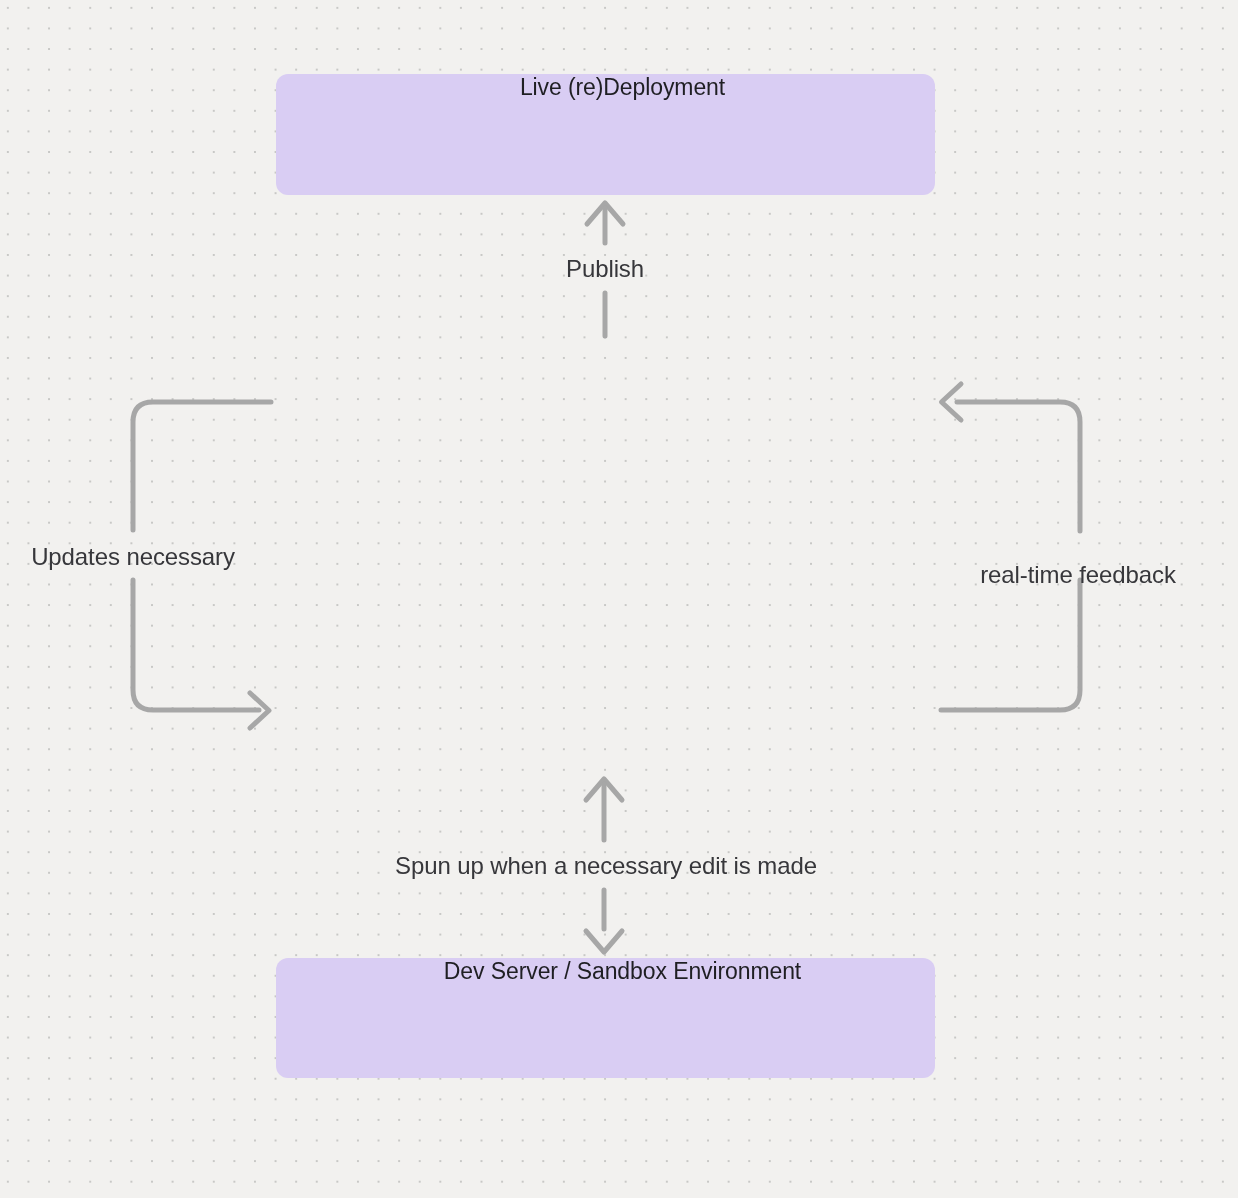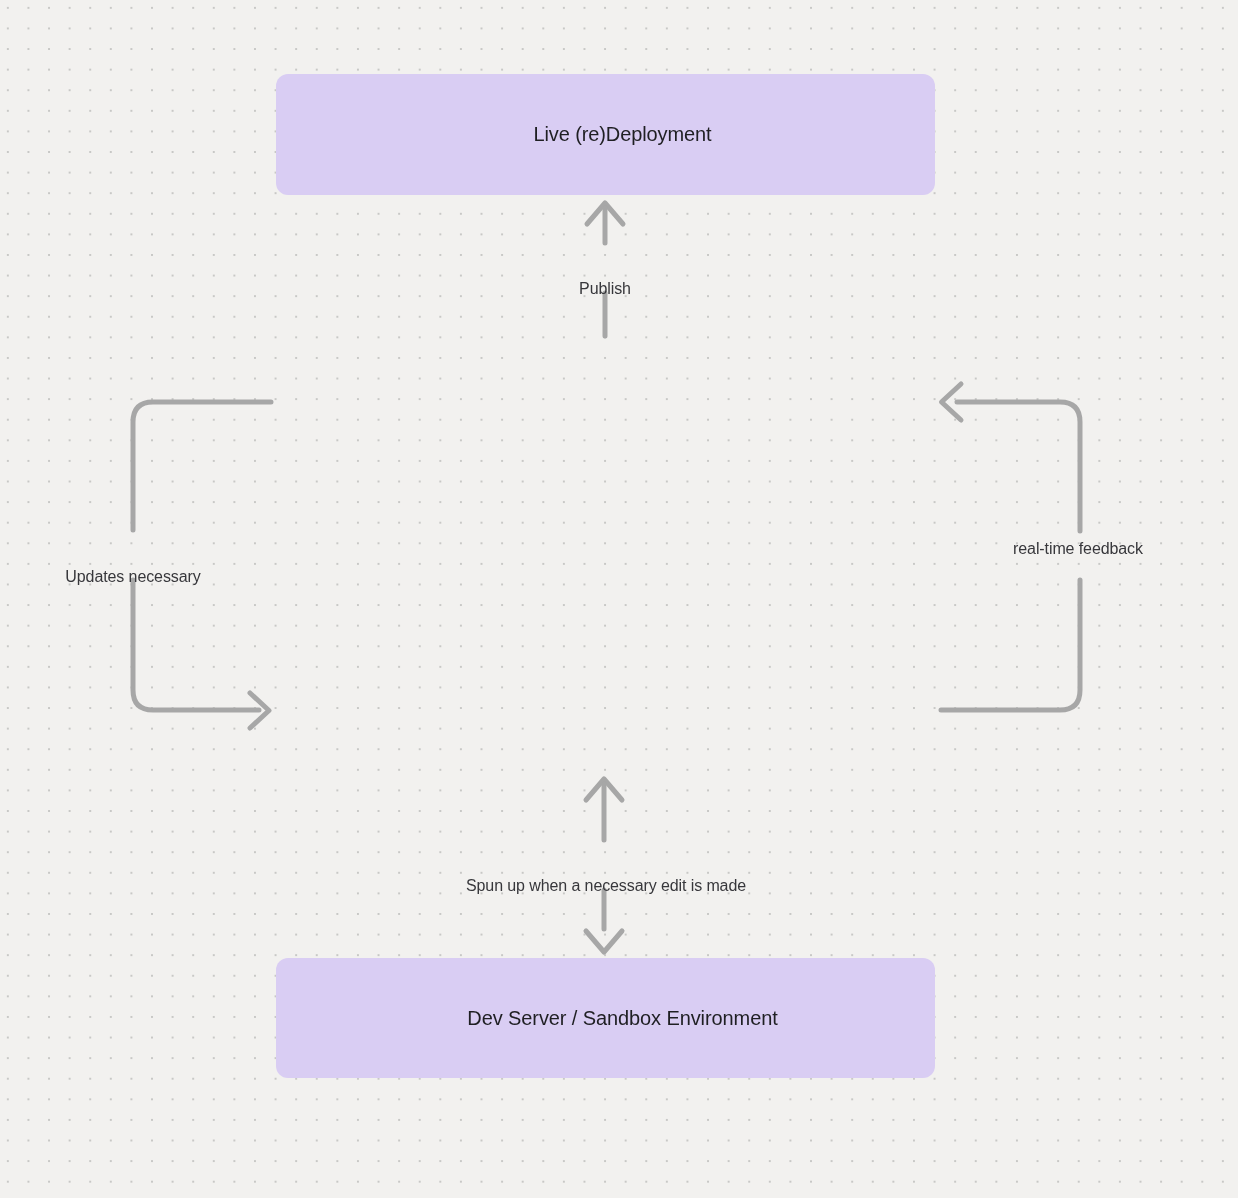--- a/index.html
+++ b/index.html
@@ -24,29 +24,29 @@
   }
   svg.edges{position:absolute;left:0;top:0;}
   svg.edges path{
     fill:none;stroke:var(--arrow);stroke-width:5;
     stroke-linecap:round;stroke-linejoin:round;
   }
   .node{
     position:absolute;left:276px;width:659px;
     background:var(--node-fill);
     border-radius:12px;
-    display:flex;align-items:center;justify-content:center;
+    display:flex;justify-content:center;
     color:var(--node-text);
-    font-size:20px;letter-spacing:-0.1px;padding-left:34px;
+    font-size:23px;letter-spacing:-0.1px;padding-left:34px;
   }
   .edge-label{
     position:absolute;transform:translate(-50%,-50%);
     white-space:nowrap;
     color:var(--edge-label-text);
-    font-size:16px;letter-spacing:-0.1px;margin-top:20px;
+    font-size:24px;letter-spacing:-0.1px;
   }
 </style>
 </head>
 <body>
 
 <div class="canvas">
 
   <svg class="edges" width="1238" height="1198" viewBox="0 0 1238 1198">
 
     <g>
@@ -82,17 +82,17 @@
 
 
   <div class="node" style="top:958px;height:120px">
     <span>Dev Server / Sandbox Environment</span>
   </div>
 
   <div class="edge-label" style="left:605px;top:269px">Publish</div>
 
   <div class="edge-label" style="left:133px;top:557px">Updates necessary</div>
 
-  <div class="edge-label" style="left:1078px;top:529px">real-time feedback</div>
+  <div class="edge-label" style="left:1078px;top:575px">real-time feedback</div>
 
   <div class="edge-label" style="left:606px;top:866px">Spun up when a necessary edit is made</div>
 
 </div>
 
 </body></html>

